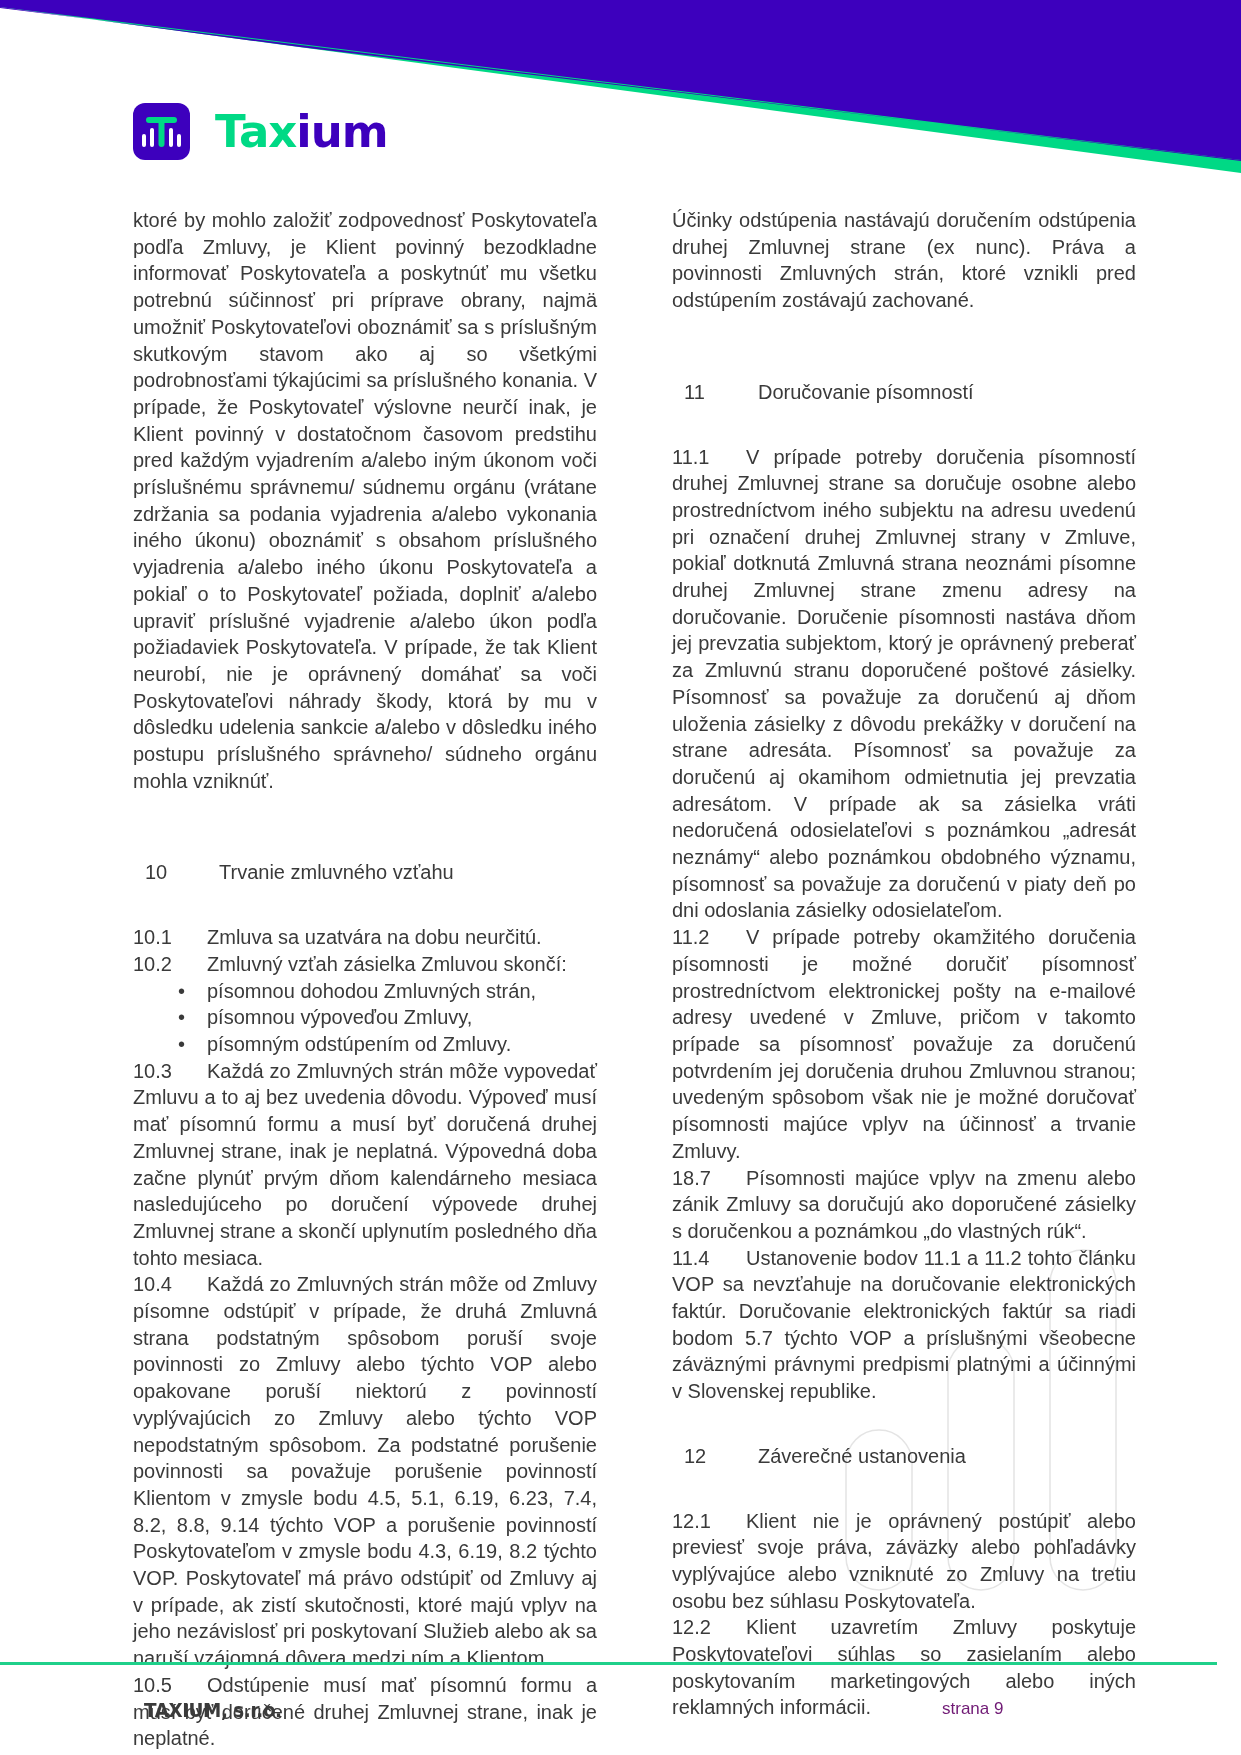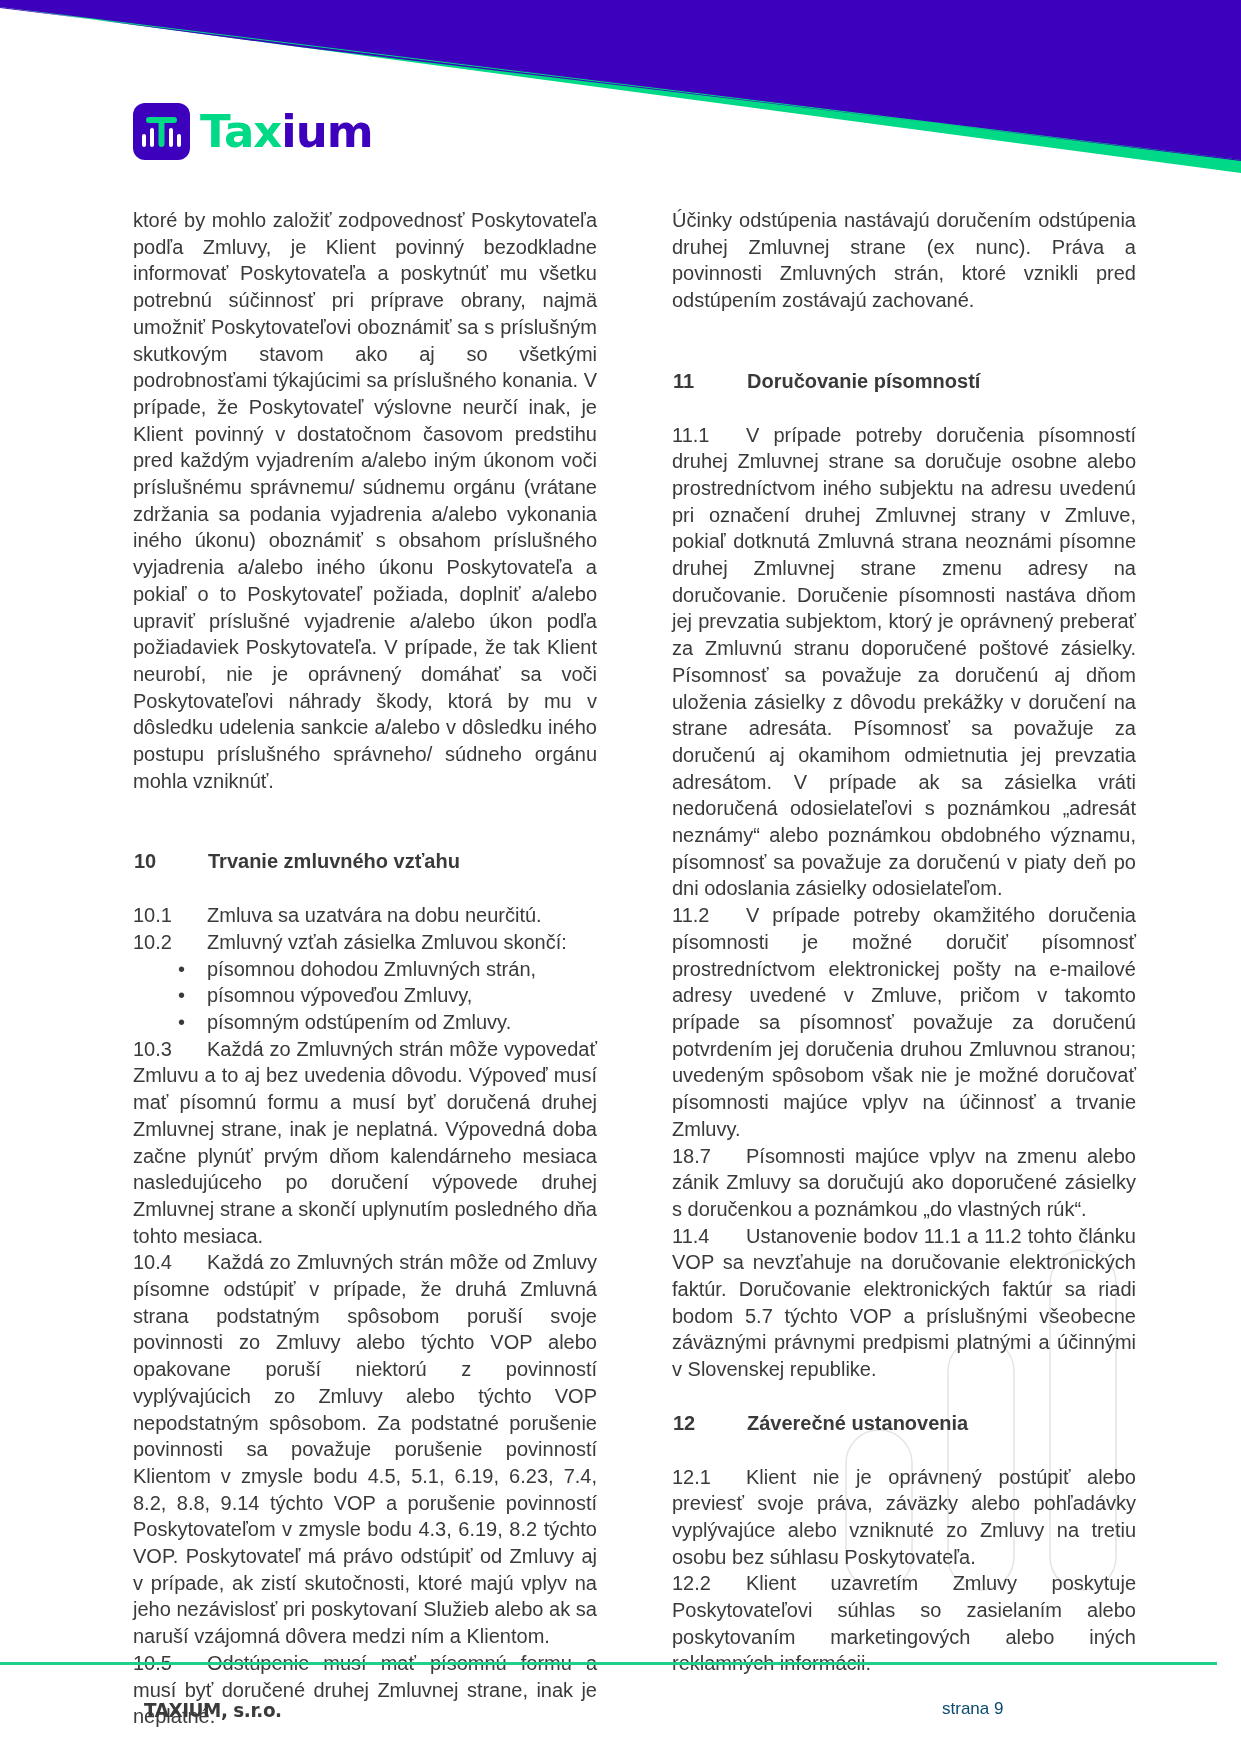--- a/index.html
+++ b/index.html
@@ -1,40 +1,40 @@
 <!DOCTYPE html>
 <html><head>
 <meta charset="utf-8">
 <style>
   html, body { margin:0; padding:0; }
   body { width:1241px; height:1755px; position:relative; background:#ffffff; overflow:hidden;
          font-family:"Liberation Sans", sans-serif; color:#3a3a3a; }
   .banner { position:absolute; left:0; top:0; width:1241px; height:180px; }
   .logo { position:absolute; left:133px; top:103px; display:flex; align-items:center; }
   .logo-mark { width:57px; height:57px; border-radius:12px; background:#3d00bd; position:relative; }
-  .logo-word { margin-left:10px; font-family:"DejaVu Sans", sans-serif; font-weight:bold; font-size:45px; letter-spacing:-1px; line-height:1; }
+  .logo-word { margin-left:25px; font-family:"DejaVu Sans", sans-serif; font-weight:bold; font-size:45px; letter-spacing:-1px; line-height:1; }
   .logo-word .g { color:#00d985; }
   .logo-word .p { color:#3d00bd; }
   .col { position:absolute; top:207px; width:464px; font-size:20px; line-height:26.7px; text-align:justify; }
   .col.left { left:133px; }
   .col.right { left:672px; }
   .p { margin:0; }
   .p.last { text-align-last:left; }
   .num { display:inline-block; width:74px; }
-  .heading { font-weight:bold; margin:1px; }
+  .heading { font-weight:normal; margin:12px; }
   .heading .num { width:74px; }
   .bul { margin:0; padding-left:44px; position:relative; text-align:left; }
   .bul .dot { position:absolute; left:45px; top:0; }
   .bul span.t { padding-left:30px; display:inline-block; }
   .sp1 { height:53px; }
   .sp2 { height:26px; }
   .watermark { position:absolute; left:0; top:0; width:1241px; height:1755px; pointer-events:none; }
   .footer-line { position:absolute; left:0; top:1662px; width:1217px; height:3px; background:#1fd08a; }
   .footer-company { position:absolute; left:144px; top:1698px; font-family:"DejaVu Sans", sans-serif; font-weight:bold; font-size:20px; color:#3a3a3a; letter-spacing:-0.5px; transform:scaleX(0.92); transform-origin:left; }
-  .footer-page { position:absolute; left:942px; top:1699px; font-size:17px; color:#0c4a6e; }
+  .footer-page { position:absolute; left:942px; top:1699px; font-size:17px; color:#701a75; }
 </style>
 </head>
 <body>
 
 <svg class="banner" viewBox="0 0 1241 180" preserveAspectRatio="none">
   <polygon points="0,0 1241,0 1241,173 0,7" fill="#00d985"></polygon>
   <polygon points="0,0 1241,0 1241,160 0,7" fill="#3d00bd"></polygon>
   <polygon points="0,7 300,47 1241,160 1241,161 0,8" fill="#3d00bd"></polygon>
 </svg>
 

